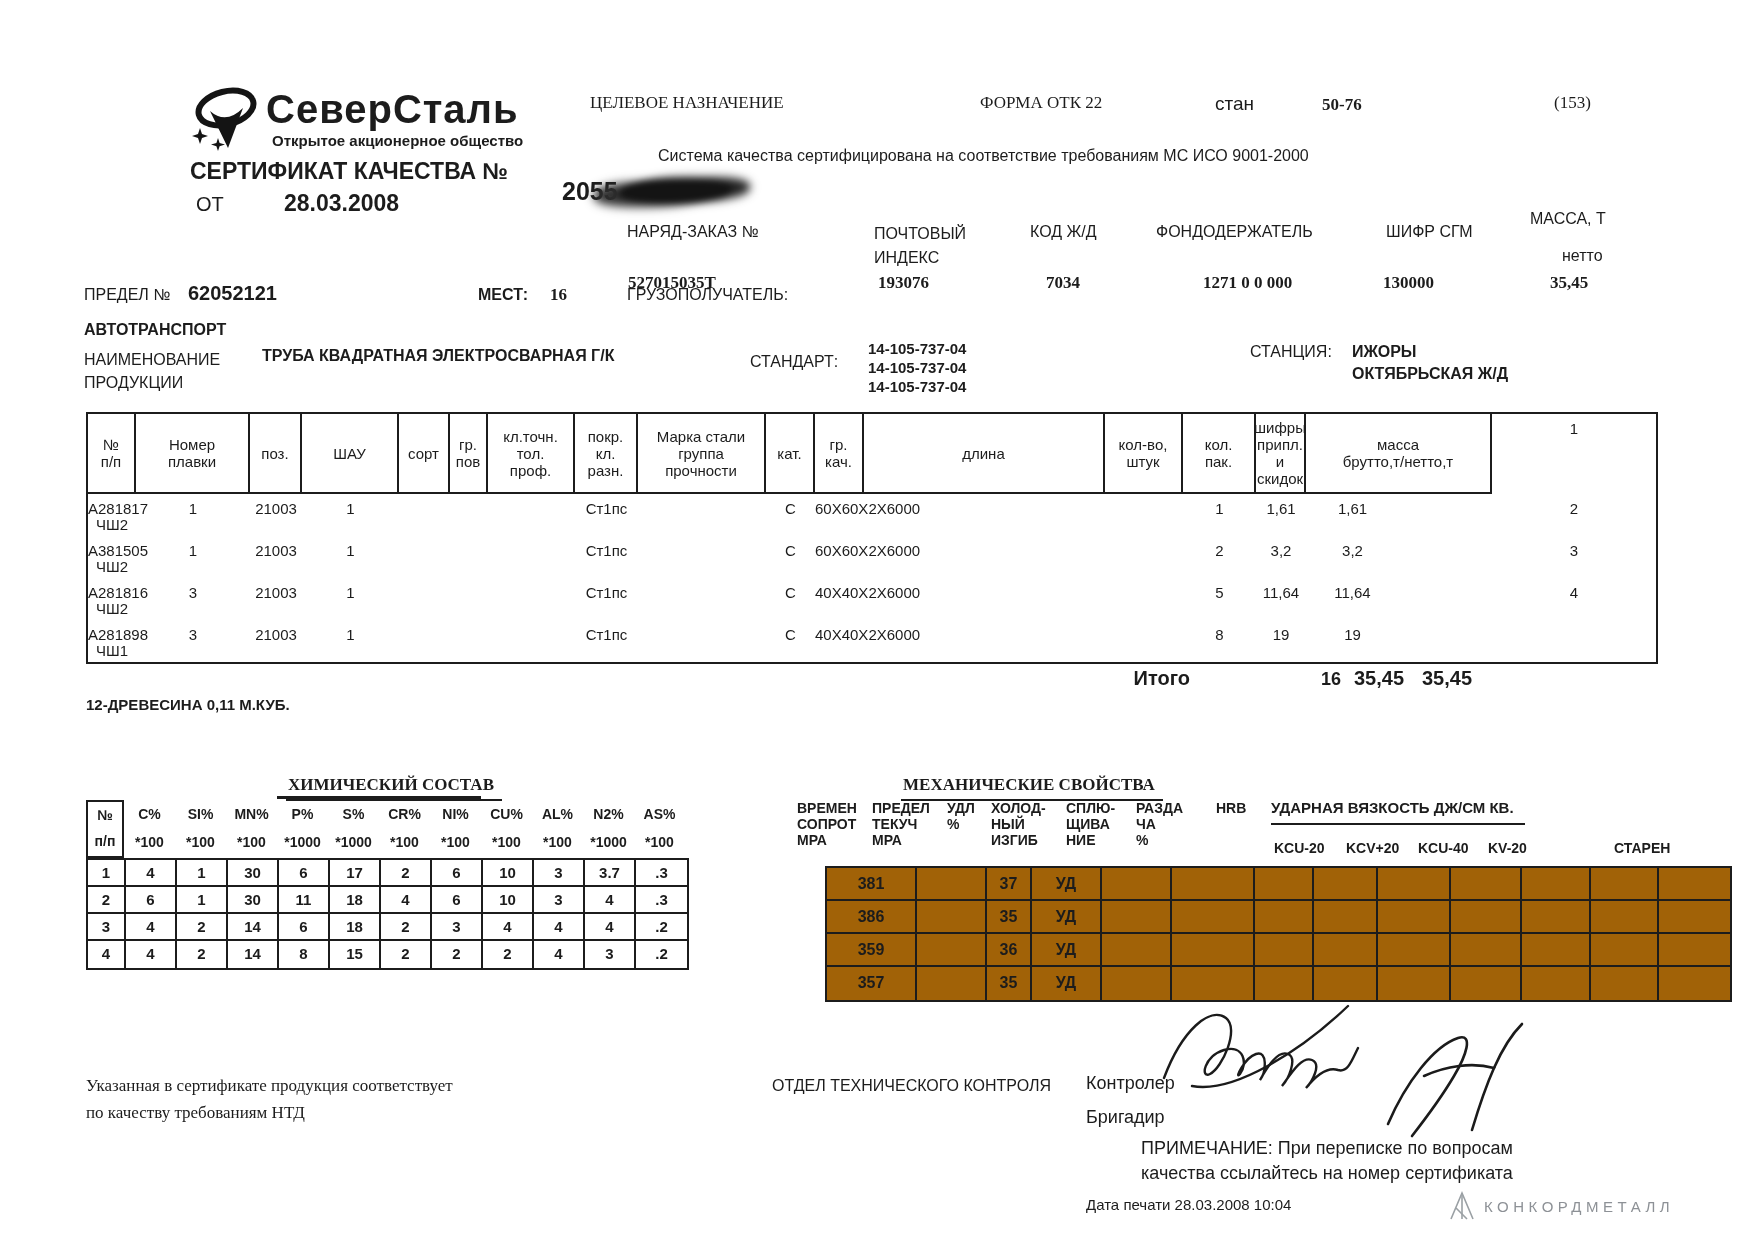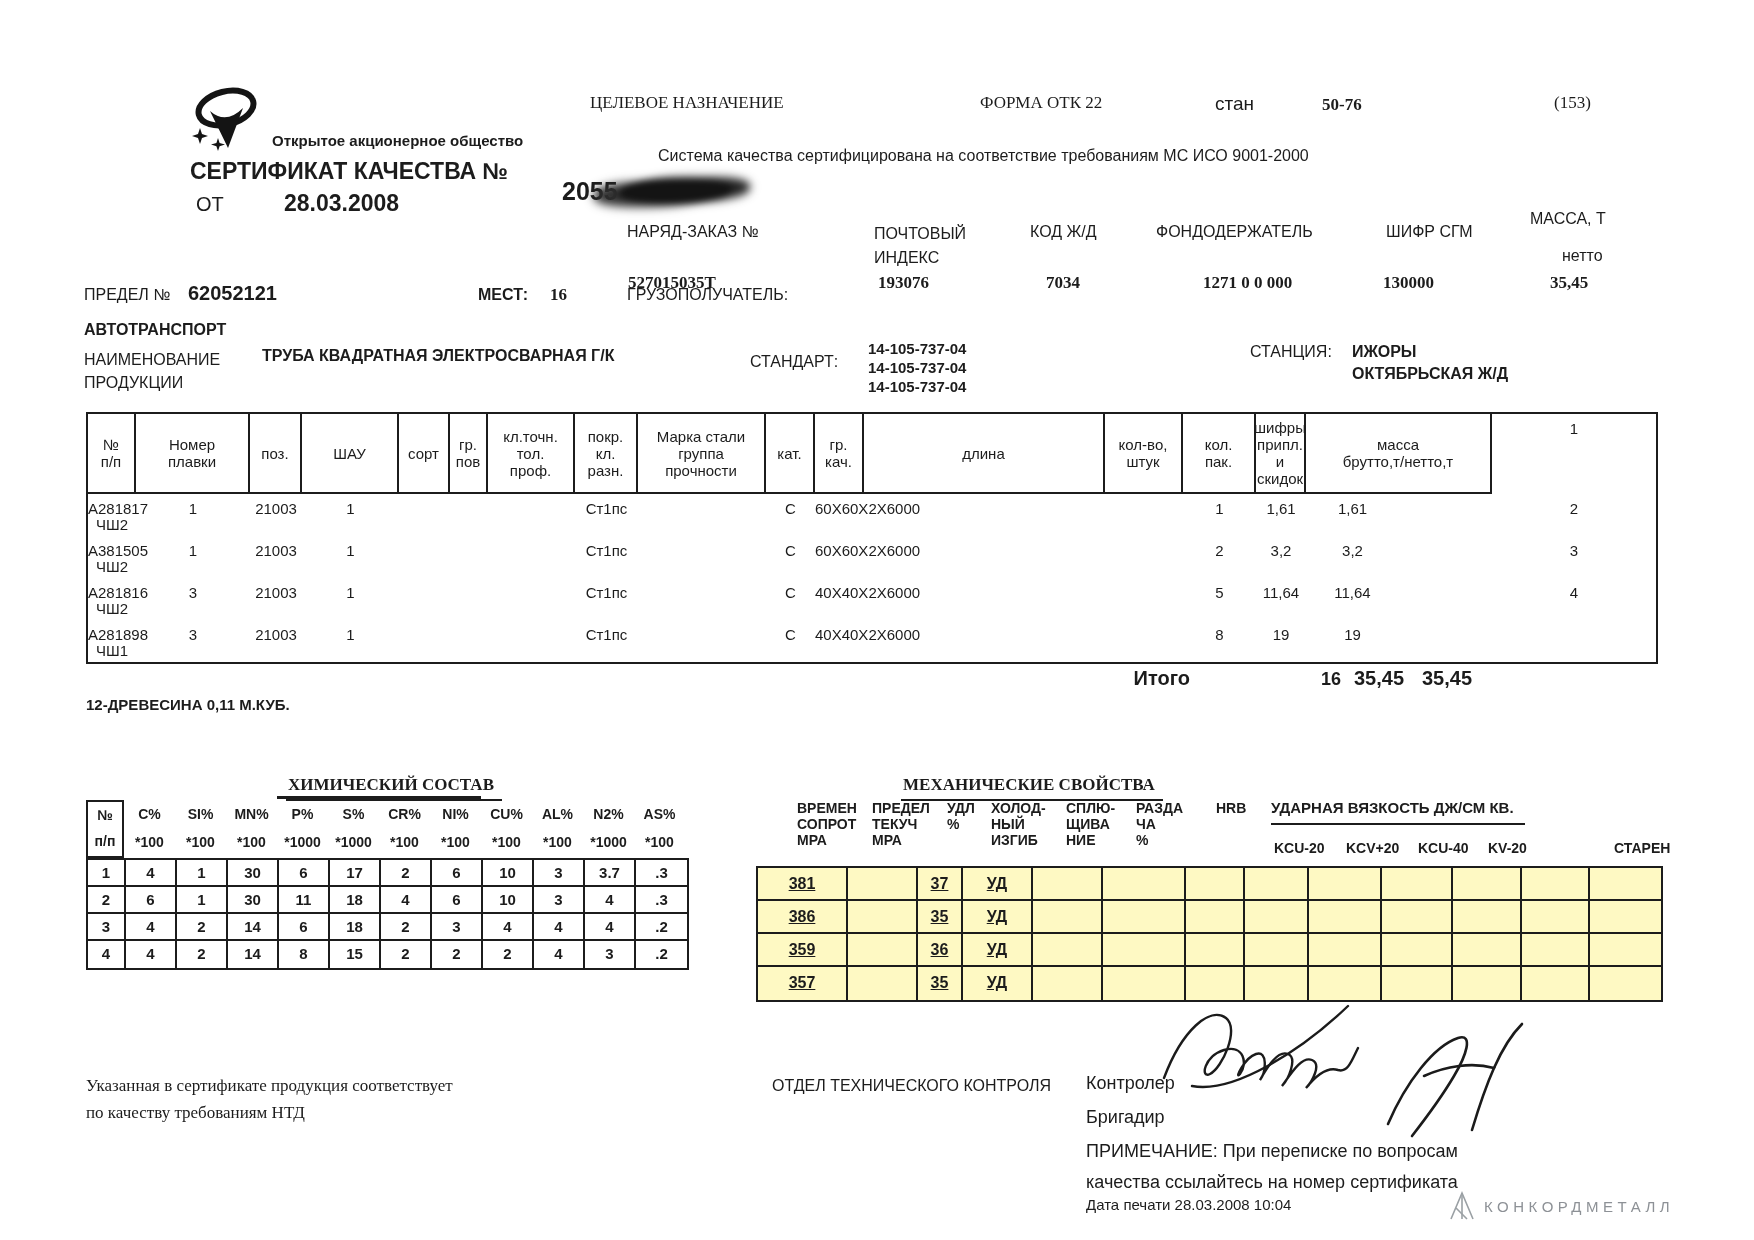--- a/index.html
+++ b/index.html
@@ -27,23 +27,23 @@
        font-size:14px;font-weight:bold;line-height:26px;white-space:pre-line;}
   .chc{height:58px;text-align:center;font-size:14px;font-weight:bold;line-height:28px;white-space:pre-line;}
   .ctable{position:absolute;left:86px;top:858px;display:grid;grid-template-columns:38px repeat(11,51px);
           border:2.5px solid #1c1c1c;background:#fff;}
   .cc{height:27px;box-sizing:border-box;border-right:2px solid #1c1c1c;border-bottom:2px solid #1c1c1c;
       text-align:center;font-size:15px;font-weight:bold;line-height:25px;}
   .ctable > div:nth-child(12n){border-right:none;}
   .ctable > div:nth-child(n+37){border-bottom:none;}
 
   
-  .xtable{position:absolute;left:756px;top:866px;display:grid;
+  .xtable{position:absolute;left:825px;top:866px;display:grid;
           grid-template-columns:90px 70px 45px 70px 70px 83px 59px 64px 73px 71px 69px 68px 71px;
-          border:2.5px solid #1c1c1c;background:#fef9c3;text-decoration:underline;}
+          border:2.5px solid #1c1c1c;background:#a16207;}
   .xc{height:33px;box-sizing:border-box;border-right:2px solid #1c1c1c;border-bottom:2px solid #1c1c1c;
       text-align:center;font-size:16px;font-weight:bold;line-height:31px;}
   .xtable > div:nth-child(13n){border-right:none;}
   .xtable > div:nth-child(n+40){border-bottom:none;}
   .mxh{position:absolute;font-size:14px;font-weight:bold;line-height:16px;white-space:pre-line;color:#1c1c1c;}
 
   .smudge-num{font-weight:bold;font-size:25px;filter:blur(0.5px);vertical-align:middle;}
   .smudge-blob{display:inline-block;vertical-align:middle;width:112px;height:25px;margin-left:2px;
                background:#141414;border-radius:45% 30% 55% 35%;filter:blur(3px);
                box-shadow:-26px 3px 7px #2d2d2d, 18px -2px 6px #222;}
@@ -56,20 +56,21 @@
 <div class="page">
 
   <svg class="t" style="left:188px;top:82px;" width="76" height="72" viewBox="0 0 76 72">
     <g transform="rotate(-14 38 26)">
       <ellipse cx="38" cy="26" rx="28" ry="16.5" fill="none" stroke="#141414" stroke-width="6"></ellipse>
     </g>
     <path d="M22 29 Q38 43 55 26 L40 66 Z" fill="#141414"></path>
     <polygon points="12,46 14,52 20,54 14,56 12,62 10,56 4,54 10,52" fill="#141414"></polygon>
     <polygon points="30,56 31.6,61 37,62.6 31.6,64.2 30,69 28.4,64.2 23,62.6 28.4,61" fill="#141414"></polygon>
   </svg>
+  <div class="t f40 b" style="left:266px;top:84px;letter-spacing:1px;">СеверСталь</div>
   <div class="t f15 b" style="left:272px;top:132px;text-align:center;">Открытое  акционерное  общество</div>
 
   <div class="t f23 b" style="left:190px;top:157px;">СЕРТИФИКАТ КАЧЕСТВА №</div>
   <div class="t" style="left:562px;top:156px;">
     <span class="smudge-num">2055</span><span class="smudge-blob"></span>
   </div>
   <div class="t f20" style="left:196px;top:192px;">ОТ</div>
   <div class="t f23 b" style="left:284px;top:189px;">28.03.2008</div>
 
   <div class="t f17" style="left:590px;top:92px;">ЦЕЛЕВОЕ НАЗНАЧЕНИЕ</div>
@@ -409,21 +410,21 @@
     </g>
   </svg>
   <svg class="t" style="left:1358px;top:1012px;" width="175" height="140" viewBox="0 0 175 140">
     <g fill="none" stroke="#1b1b1b" stroke-width="2.6" stroke-linecap="round">
       <path d="M30 112 C48 70 76 34 100 26 C116 21 108 44 96 64 C82 88 68 106 54 124"></path>
       <path d="M66 64 C88 54 114 50 136 56 C128 74 120 98 114 118"></path>
       <path d="M136 56 C144 38 152 24 164 12"></path>
     </g>
   </svg>
 
-  <div class="t f18" style="left:1086px;top:1136px;line-height:31px;">ПРИМЕЧАНИЕ: При переписке по вопросам
+  <div class="t f18" style="left:1141px;top:1136px;line-height:25px;">ПРИМЕЧАНИЕ: При переписке по вопросам
 качества ссылайтесь на номер сертификата</div>
   <div class="t f15" style="left:1086px;top:1196px;">Дата печати 28.03.2008 10:04</div>
 
   <svg class="t" style="left:1448px;top:1190px;" width="28" height="32" viewBox="0 0 28 32">
     <g fill="none" stroke="#9aa0a4" stroke-width="1.6">
       <path d="M3 29 L14 3 L25 29"></path>
       <path d="M14 3 L14 29"></path>
       <path d="M8 18 L19 29"></path>
     </g>
   </svg>

